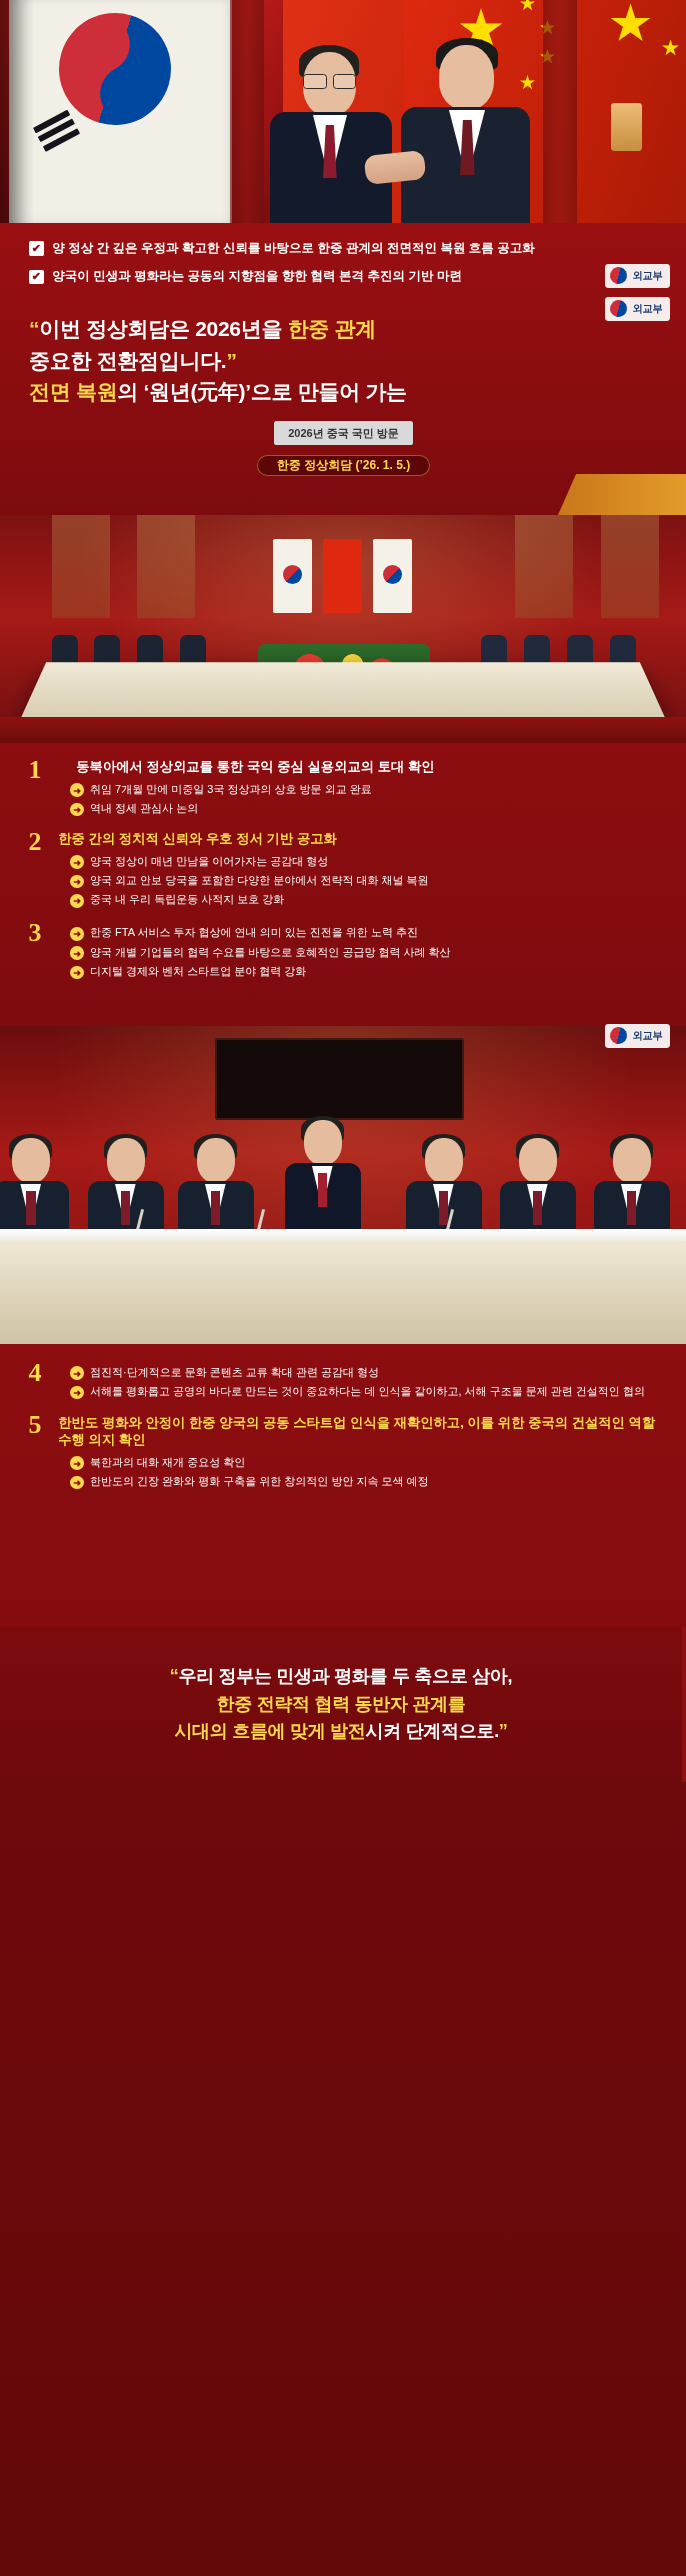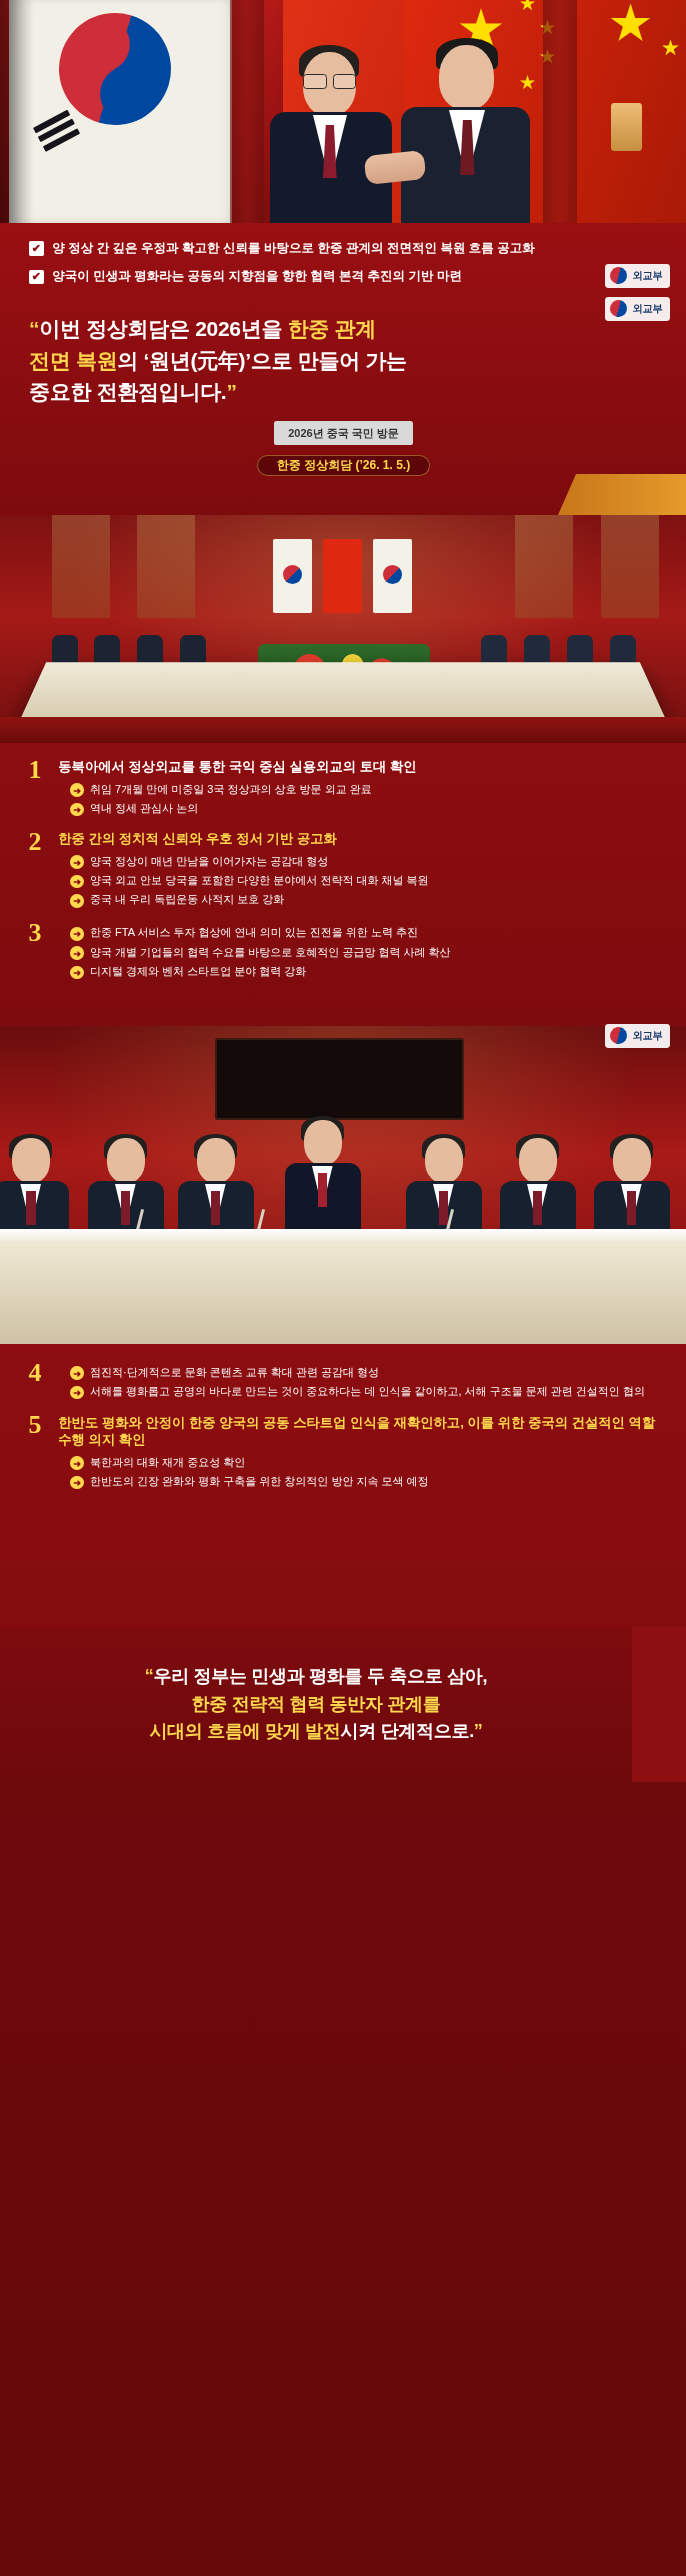--- a/index.html
+++ b/index.html
@@ -228,21 +228,21 @@
     background: linear-gradient(180deg,#8d0d10 0%, #7e0b0e 100%);
     padding: 13.7px 26px 0 22px;
   }
   .num-item { display:flex; gap:10.3px; margin-bottom: 8.6px; }
   .num {
     flex:0 0 auto; width: 26px; color:#ffd84d; font-size: 26px; font-weight: 800;
     line-height: 1; text-align:center; font-family:"Liberation Serif", serif;
   }
   .num-body { flex:1 1 auto; padding-top: 1.7px; }
   .num-title { color:#ffd84d; font-size: 13.3px; font-weight: 800; line-height:1.35; margin-bottom: 5.2px; }
-  .num-title.white { color:#ffffff; }
+  .num-title.white { color:#ffffff;margin-left:18px; }
   .sub { display:flex; gap:6px; align-items:flex-start; margin: 3.4px 0 3.4px 12px; }
   .sub-ico {
     flex:0 0 auto; width:13.7px; height:13.7px; border-radius:50%;
     background:#ffd84d; color:#8d0d10; font-size:9.4px; font-weight:800;
     display:flex; align-items:center; justify-content:center; margin-top:1.7px;
   }
   .sub-text { color:#ffffff; font-size: 11px; line-height:1.45; }
 
   
   .photo3 {
@@ -283,21 +283,21 @@
 
   
   .block3 {
     position:absolute; top: 1344px; left:0; width:687px; height: 283px;
     background: linear-gradient(180deg,#8d0d10 0%, #840c0f 100%);
     padding: 15.5px 26px 0 22px;
   }
 
   
   .block4 {
-    position:absolute; top: 1627px; left:0; width:632px; height: 155px;
+    position:absolute; top: 1627px; left:0; width:682px; height: 155px;
     background: linear-gradient(180deg,#7d0b0e 0%, #6e090c 100%);
     display:flex; align-items:center; justify-content:center;
     padding: 0 22px;
   }
   .final-quote {
     text-align:center; color:#ffffff; font-size: 18px; font-weight:800;
     line-height: 1.55; letter-spacing:-0.3px;
   }
   .final-quote .hl { color:#ffd84d; }
 
@@ -364,24 +364,24 @@
     <div class="check-row">
       <span class="chk">✔</span>
       <span class="check-text">양국이 민생과 평화라는 공동의 지향점을 향한 협력 본격 추진의 기반 마련</span>
     </div>
 
     <div class="quote-box">
       <div>
         <span class="quote-mark">“</span><span>이번 정상회담은 2026년을 </span><span class="hl">한중 관계</span>
       </div>
       <div>
+        <span>중요한 전환점입니다.</span><span class="quote-mark">”</span>
+      </div>
+      <div>
         <span class="hl">전면 복원</span><span>의 ‘원년(元年)’으로 만들어 가는</span>
-      </div>
-      <div>
-        <span>중요한 전환점입니다.</span><span class="quote-mark">”</span>
       </div>
     </div>
 
     <div class="tag-grey">2026년 중국 국민 방문</div>
     <div class="tag-dark">한중 정상회담 (’26. 1. 5.)</div>
   </div>
 
   <div class="ribbon"></div>
 
   <div class="mofa m1">

